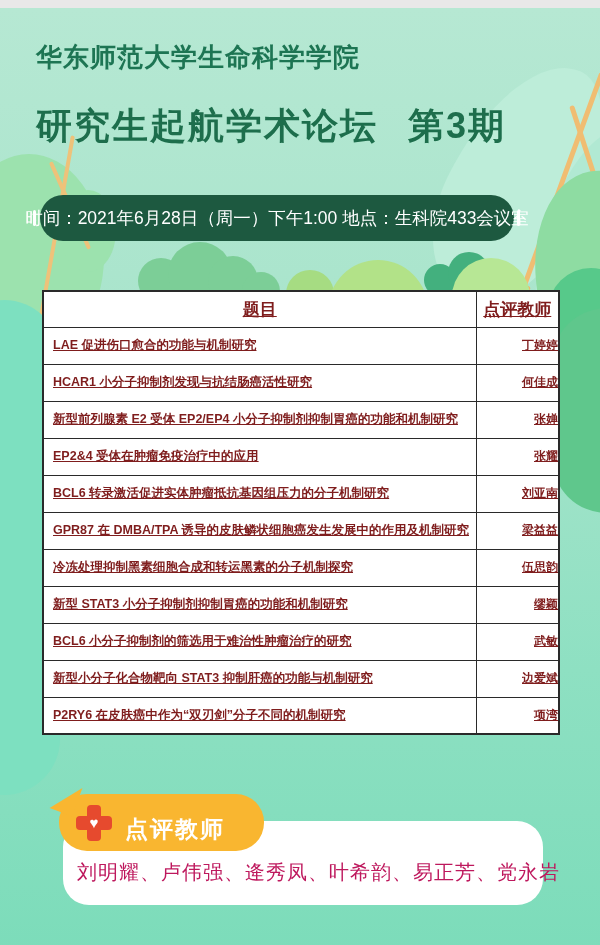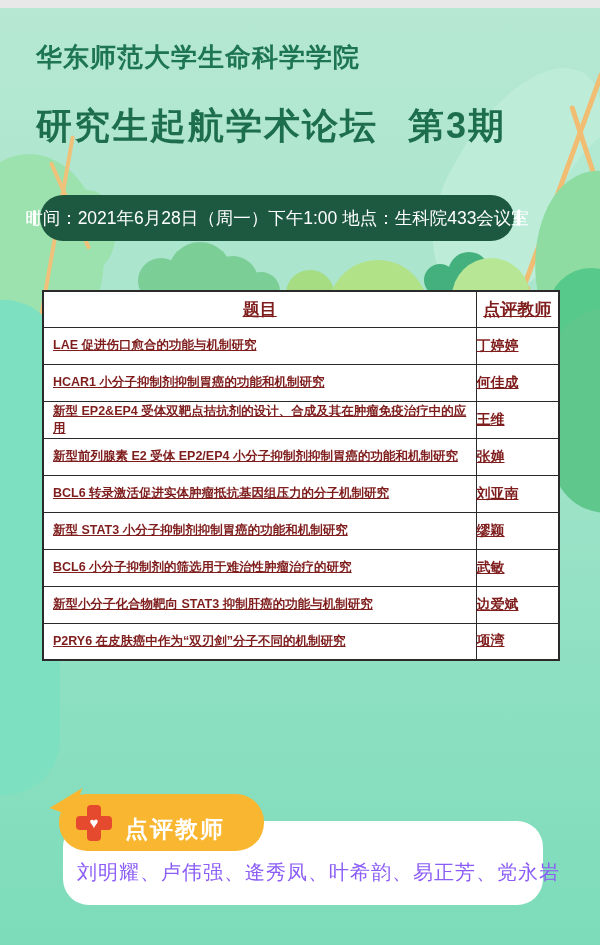--- a/index.html
+++ b/index.html
@@ -75,28 +75,28 @@
   
   table.schedule { position:absolute; z-index:6; left:42px; top:282px; width:516px;
     border-collapse:collapse; table-layout:fixed; background:#ffffff;
     border:2px solid #2a2a2a; }
   table.schedule th, table.schedule td { border:1px solid #2a2a2a; color:#7f1d1d;text-decoration:underline; }
   th.col-title { width:433px; }
   th.col-name  { width:83px; }
   table.schedule th { height:36px; font-size:17px; font-weight:800; text-align:center; }
   table.schedule td { height:37px; }
   td.cell-title { font-size:12.5px; font-weight:700; padding-left:9px; text-align:left; }
-  td.cell-name  { font-size:14px;  font-weight:700; text-align:left; }
+  td.cell-name  { font-size:12px;  font-weight:700; text-align:right; }
 
   
   .teachers-panel { position:absolute; z-index:7; left:63px; top:813px; width:480px; height:84px;
     background:#ffffff; border-radius:26px; }
   .teachers-names { position:absolute; left:14px; right:8px; top:18px; bottom:0;
     display:flex; align-items:center;
-    font-size:20px; font-weight:500; color:#8b5cf6; letter-spacing:1px; white-space:nowrap;text-align:center; }
+    font-size:20px; font-weight:500; color:#be185d; letter-spacing:1px; white-space:nowrap;text-align:center; }
 
   .reviewers-badge { position:absolute; z-index:8; left:59px; top:786px; width:205px; height:57px;
     background:#f9b630; border-radius:28px; }
   .bubble-tail { position:absolute; left:-5px; top:-11px; width:0; height:0;
     border-left:24px solid transparent; border-bottom:30px solid #f9b630;
     transform:rotate(20deg); }
   .cross { position:absolute; left:17px; top:11px; width:36px; height:36px; }
   .cross .bar-h { position:absolute; left:0; top:11px; width:36px; height:14px; background:#e64a2e; border-radius:4px; }
   .cross .bar-v { position:absolute; left:11px; top:0; width:14px; height:36px; background:#e64a2e; border-radius:4px; }
   .cross .heart { position:absolute; left:0; top:0; width:36px; height:36px; color:#fff;
@@ -163,42 +163,50 @@
         <th class="col-name">点评教师</th>
       </tr>
     </thead>
     <tbody>
     <tr>
       <td class="cell-title">LAE 促进伤口愈合的功能与机制研究</td>
       <td class="cell-name">丁婷婷</td>
     </tr>
 
     <tr>
-      <td class="cell-title">HCAR1 小分子抑制剂抑制胃癌的功能和机制研究</td>
+      <td class="cell-title">HCAR1 小分子抑制剂发现与抗结肠癌活性研究</td>
       <td class="cell-name">何佳成</td>
     </tr>
 
-    <tr>
-      <td class="cell-title">新型 EP2&amp;EP4 受体双靶点拮抗剂的设计、合成及其在肿瘤免疫治疗中的应用</td>
-      <td class="cell-name">王维</td>
-    </tr>
 
     <tr>
       <td class="cell-title">新型前列腺素 E2 受体 EP2/EP4 小分子抑制剂抑制胃癌的功能和机制研究</td>
       <td class="cell-name">张婵</td>
     </tr>
 
+    <tr>
+      <td class="cell-title">EP2&amp;4 受体在肿瘤免疫治疗中的应用</td>
+      <td class="cell-name">张耀</td>
+    </tr>
 
 
     <tr>
       <td class="cell-title">BCL6 转录激活促进实体肿瘤抵抗基因组压力的分子机制研究</td>
       <td class="cell-name">刘亚南</td>
     </tr>
 
-
+    <tr>
+      <td class="cell-title">GPR87 在 DMBA/TPA 诱导的皮肤鳞状细胞癌发生发展中的作用及机制研究</td>
+      <td class="cell-name">梁益益</td>
+    </tr>
+
+    <tr>
+      <td class="cell-title">冷冻处理抑制黑素细胞合成和转运黑素的分子机制探究</td>
+      <td class="cell-name">伍思韵</td>
+    </tr>
 
     <tr>
       <td class="cell-title">新型 STAT3 小分子抑制剂抑制胃癌的功能和机制研究</td>
       <td class="cell-name">缪颖</td>
     </tr>
 
     <tr>
       <td class="cell-title">BCL6 小分子抑制剂的筛选用于难治性肿瘤治疗的研究</td>
       <td class="cell-name">武敏</td>
     </tr>

